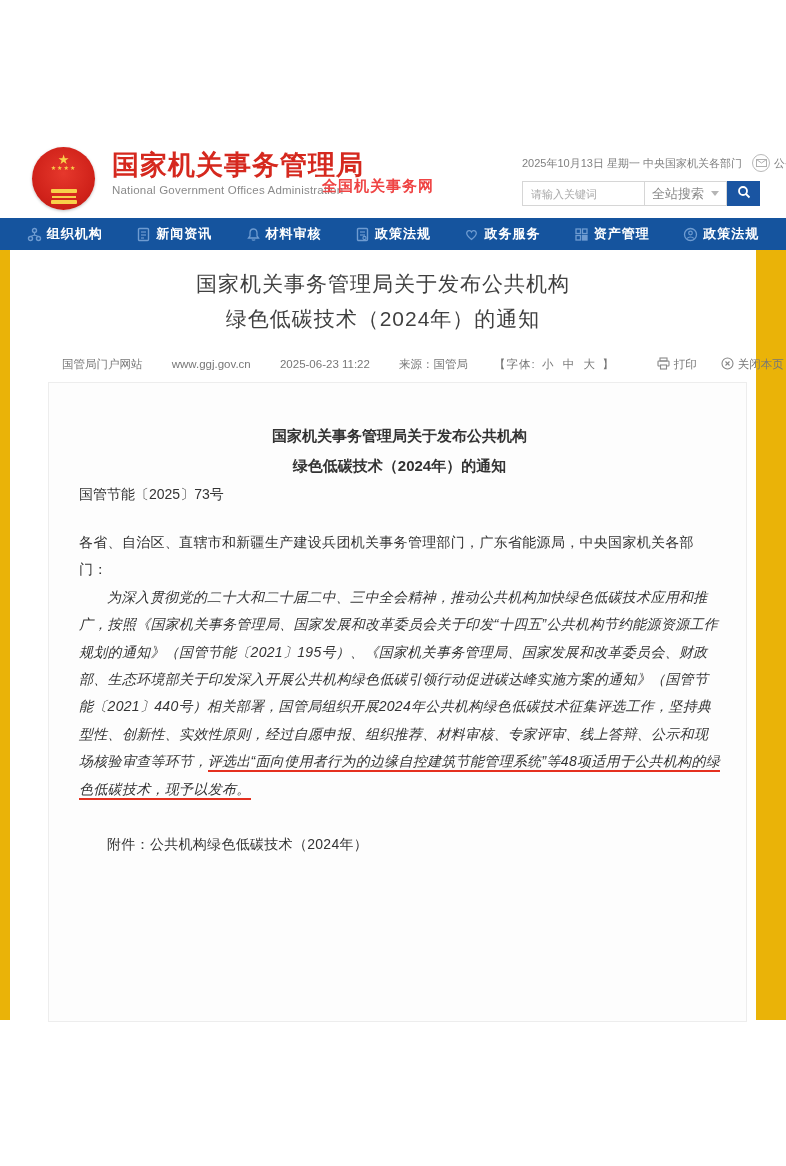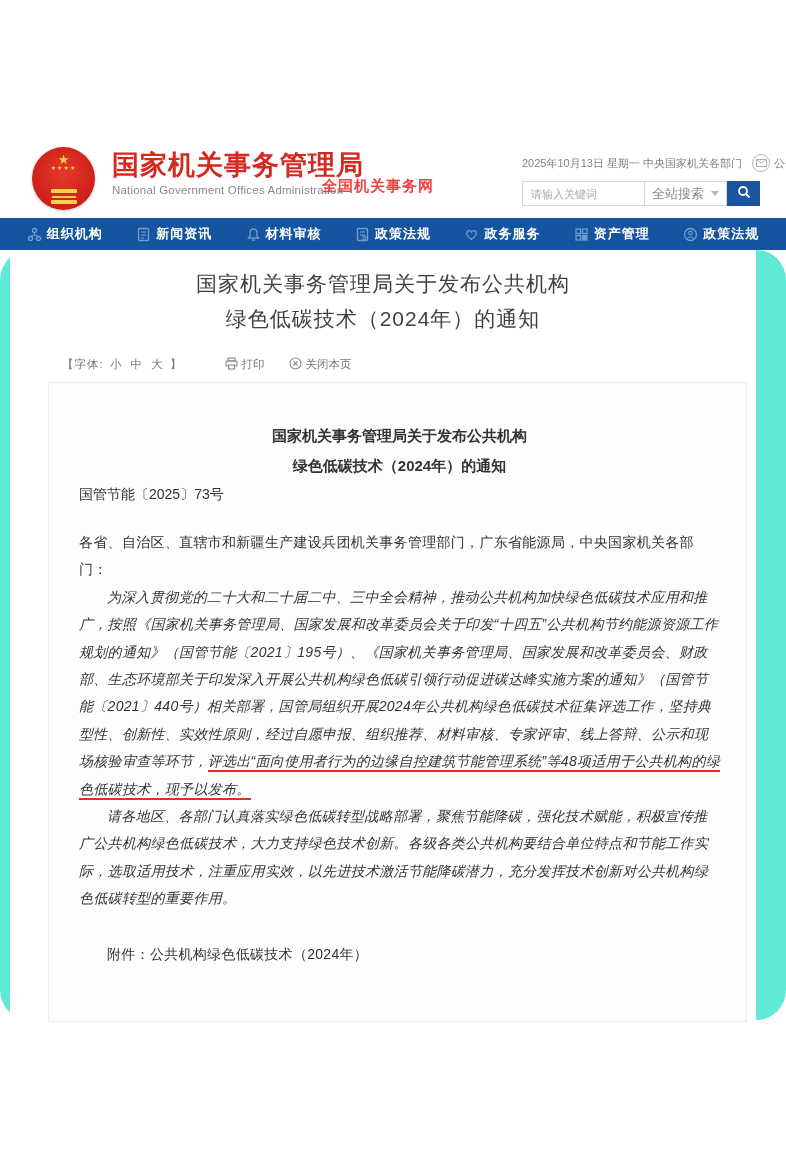--- a/index.html
+++ b/index.html
@@ -36,21 +36,21 @@
                   display:flex; align-items:center; justify-content:space-between; padding:0 7px; cursor:pointer; }
   .caret { width:0; height:0; border-left:4px solid transparent; border-right:4px solid transparent; border-top:5px solid #b5b5b5; }
   .search-btn { width:33px; height:25px; background:#1a55a2; border:none; display:flex; align-items:center; justify-content:center; cursor:pointer; }
 
   
   .navbar { height:32px; background:#15549e; display:flex; align-items:center; justify-content:space-around; padding:0 10px; }
   .nav-item { display:flex; align-items:center; gap:5px; color:#ffffff; font-size:13px; font-weight:bold; letter-spacing:1px; cursor:pointer; }
   .nav-item svg { display:block; }
 
   
-  .page-body { background:#5eead4; height:770px; position:relative;border-radius:30px; }
+  .page-body { background:#eab308; height:770px; position:relative; }
   .content-container { position:absolute; left:10px; right:30px; top:0; bottom:0; background:#ffffff; }
 
   .page-title { text-align:center; padding-top:16px; color:#404040; font-size:21px; line-height:35px; letter-spacing:1px; }
 
   .meta-row { display:flex; justify-content:space-between; align-items:center; margin-top:21px;
               padding:0 22px 10px 52px; font-size:11.5px; color:#777; white-space:nowrap; }
   .meta-left span { margin-right:26px; }
   .meta-right { display:flex; align-items:center; gap:10px; }
   .font-widget { color:#777; letter-spacing:1px; margin-right:18px; }
   .font-widget .fs-opt { cursor:pointer; margin:0 2px; }
@@ -191,20 +191,26 @@
 
     <div class="page-body">
       <div class="content-container">
 
         <div class="page-title">
           <div>国家机关事务管理局关于发布公共机构</div>
           <div>绿色低碳技术（2024年）的通知</div>
         </div>
 
         <div class="meta-row">
+          <div class="meta-left">
+            <span>国管局门户网站</span>
+            <span>www.ggj.gov.cn</span>
+            <span>2025-06-23 11:22</span>
+            <span>来源：国管局</span>
+          </div>
           <div class="meta-right">
             <span class="font-widget">
               <span>【字体:</span>
               <span class="fs-opt">小</span>
               <span class="fs-opt">中</span>
               <span class="fs-opt">大</span>
               <span>】</span>
             </span>
             <span class="meta-action">
               <span>
@@ -233,21 +239,20 @@
           <div class="doc-title">
             <div>国家机关事务管理局关于发布公共机构</div>
             <div>绿色低碳技术（2024年）的通知</div>
           </div>
           <div class="doc-number">国管节能〔2025〕73号</div>
 
           <p class="doc-text doc-salutation">各省、自治区、直辖市和新疆生产建设兵团机关事务管理部门，广东省能源局，中央国家机关各部门：</p>
 
           <p class="doc-text doc-para"><span>为深入贯彻党的二十大和二十届二中、三中全会精神，推动公共机构加快绿色低碳技术应用和推广，按照《国家机关事务管理局、国家发展和改革委员会关于印发“十四五”公共机构节约能源资源工作规划的通知》（国管节能〔2021〕195号）、《国家机关事务管理局、国家发展和改革委员会、财政部、生态环境部关于印发深入开展公共机构绿色低碳引领行动促进碳达峰实施方案的通知》（国管节能〔2021〕440号）相关部署，国管局组织开展2024年公共机构绿色低碳技术征集评选工作，坚持典型性、创新性、实效性原则，经过自愿申报、组织推荐、材料审核、专家评审、线上答辩、公示和现场核验审查等环节，</span><span class="red-underline">评选出“面向使用者行为的边缘自控建筑节能管理系统”等48项适用于公共机构的绿色低碳技术，现予以发布。</span></p>
 
-          <p class="doc-text doc-para">请各地区、各部门认真落实绿色低碳转型战略部署，聚焦节能降碳，强化技术赋能，积极宣传推广公共机构绿色低碳技术，大力支持绿色技术创新。各级各类公共机构要结合单位特点和节能工作实际，选取适用技术，注重应用实效，以先进技术激活节能降碳潜力，充分发挥技术创新对公共机构绿色低碳转型的重要作用。</p>
 
           <p class="doc-text doc-attachment">附件：公共机构绿色低碳技术（2024年）</p>
 
         </div>
 
       </div>
     </div>
 
   </div>
 </div>

